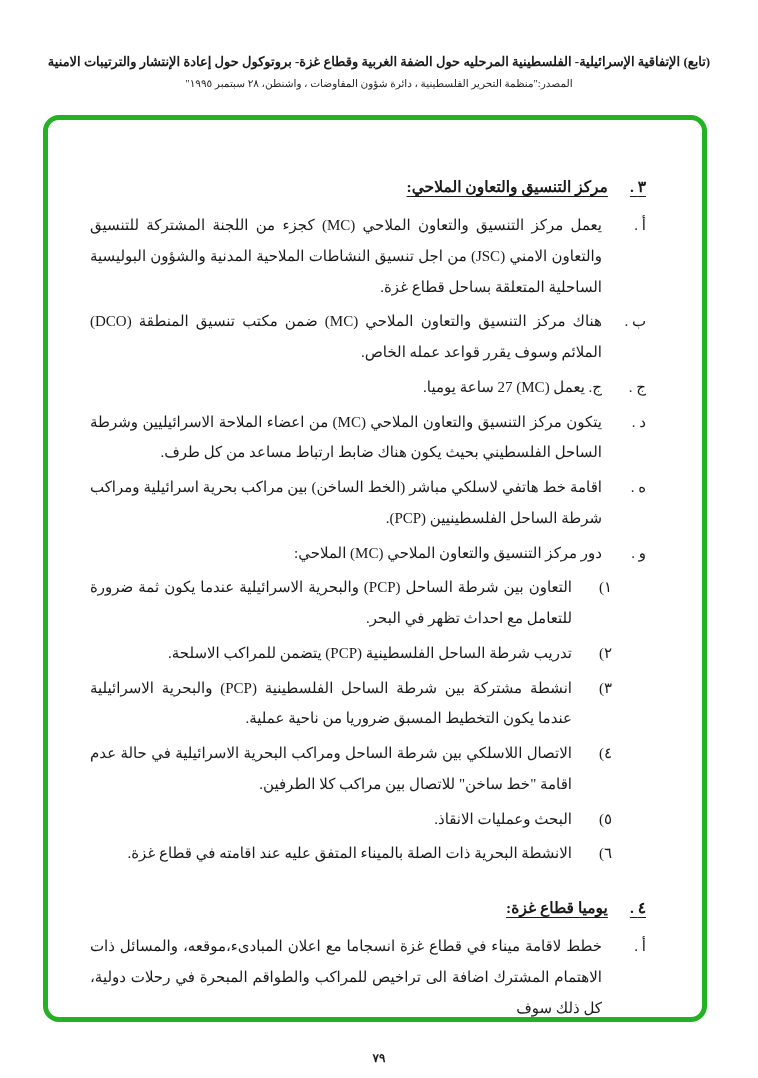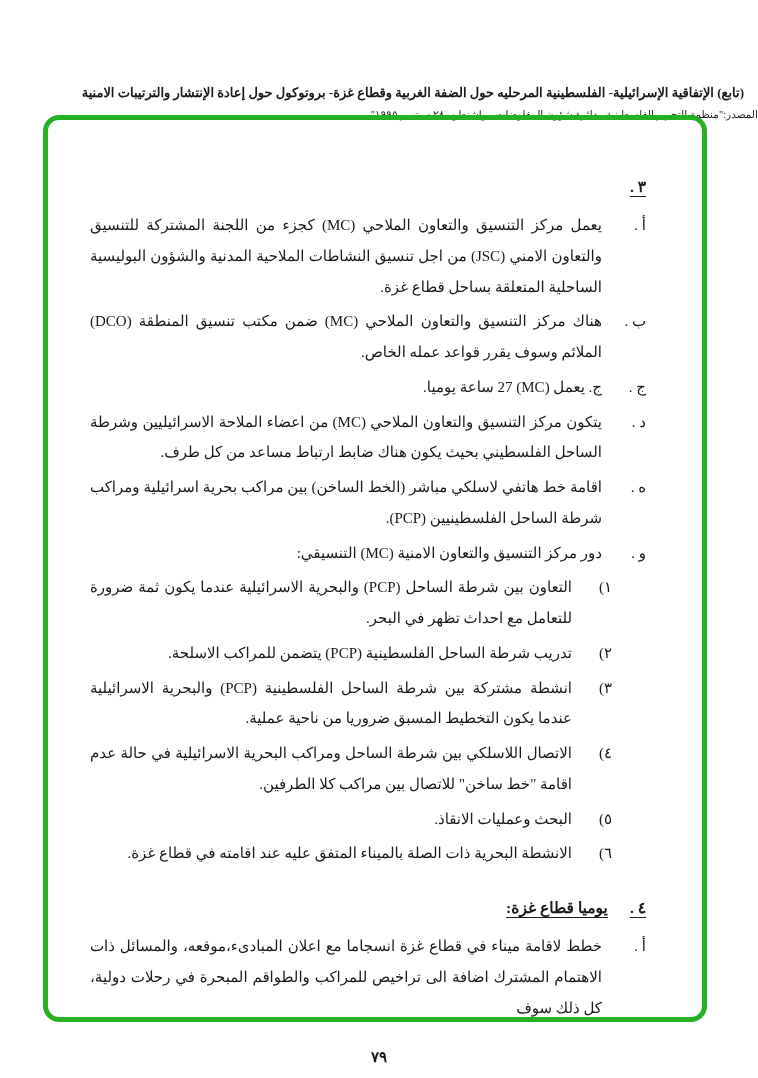--- a/index.html
+++ b/index.html
@@ -10,22 +10,22 @@
   body {
     width: 758px;
     height: 1078px;
     position: relative;
     overflow: hidden;
     direction: rtl;
     font-family: "Liberation Serif", "DejaVu Serif", serif;
     color: #1a1a1a;
   }
   .doc-header {
-    padding-top: 83px;
-    text-align: right;
+    padding-top: 52px;
+    text-align: center;
   }
   .doc-title {
     font-size: 13px;
     font-weight: bold;
     line-height: 1.5;
     padding: 0 14px;
   }
   .doc-source {
     font-size: 10.5px;
     margin-top: 5px;
@@ -81,36 +81,37 @@
   .section4-gap {
     height: 26px;
   }
   .page-number {
     position: absolute;
     bottom: 12px;
     left: 0;
     right: 0;
     text-align: center;
     font-weight: bold;
-    font-size: 15px;
+    font-size: 12px;
   }
 </style>
 </head>
 <body>
 
 <div class="doc-header">
   <div class="doc-title">(تابع) الإتفاقية الإسرائيلية- الفلسطينية المرحليه حول الضفة الغربية وقطاع غزة- بروتوكول حول إعادة الإنتشار والترتيبات الامنية</div>
   <div class="doc-source">المصدر:"منظمة التحرير الفلسطينية ، دائرة شؤون المفاوضات ، واشنطن، ٢٨ سبتمبر ١٩٩٥"</div>
 </div>
 
 <div class="frame">
   <div class="content">
 
     <div class="section-heading">
       <span class="sec-num">٣ .</span>
+      <span class="sec-title">مركز التنسيق والتعاون الملاحي:</span>
     </div>
 
     <div class="item">
       <span class="item-label">أ .</span>
       <span class="item-text">يعمل مركز التنسيق والتعاون الملاحي (MC) كجزء من اللجنة المشتركة للتنسيق والتعاون الامني (JSC) من اجل تنسيق النشاطات الملاحية المدنية والشؤون البوليسية الساحلية المتعلقة بساحل قطاع غزة.</span>
     </div>
     <div class="item">
       <span class="item-label">ب .</span>
       <span class="item-text">هناك مركز التنسيق والتعاون الملاحي (MC) ضمن مكتب تنسيق المنطقة (DCO) الملائم وسوف يقرر قواعد عمله الخاص.</span>
     </div>
@@ -121,21 +122,21 @@
     <div class="item">
       <span class="item-label">د .</span>
       <span class="item-text">يتكون مركز التنسيق والتعاون الملاحي (MC) من اعضاء الملاحة الاسرائيليين وشرطة الساحل الفلسطيني بحيث يكون هناك ضابط ارتباط مساعد من كل طرف.</span>
     </div>
     <div class="item">
       <span class="item-label">ه .</span>
       <span class="item-text">اقامة خط هاتفي لاسلكي مباشر (الخط الساخن) بين مراكب بحرية اسرائيلية ومراكب شرطة الساحل الفلسطينيين (PCP).</span>
     </div>
     <div class="item">
       <span class="item-label">و .</span>
-      <span class="item-text">دور مركز التنسيق والتعاون الامنية (MC) التنسيقي:</span>
+      <span class="item-text">دور مركز التنسيق والتعاون الملاحي (MC) الملاحي:</span>
     </div>
 
     <div class="subitems">
       <div class="item">
         <span class="item-label">١)</span>
         <span class="item-text">التعاون بين شرطة الساحل (PCP) والبحرية الاسرائيلية عندما يكون ثمة ضرورة للتعامل مع احداث تظهر في البحر.</span>
       </div>
       <div class="item">
         <span class="item-label">٢)</span>
         <span class="item-text">تدريب شرطة الساحل الفلسطينية (PCP) يتضمن للمراكب الاسلحة.</span>

